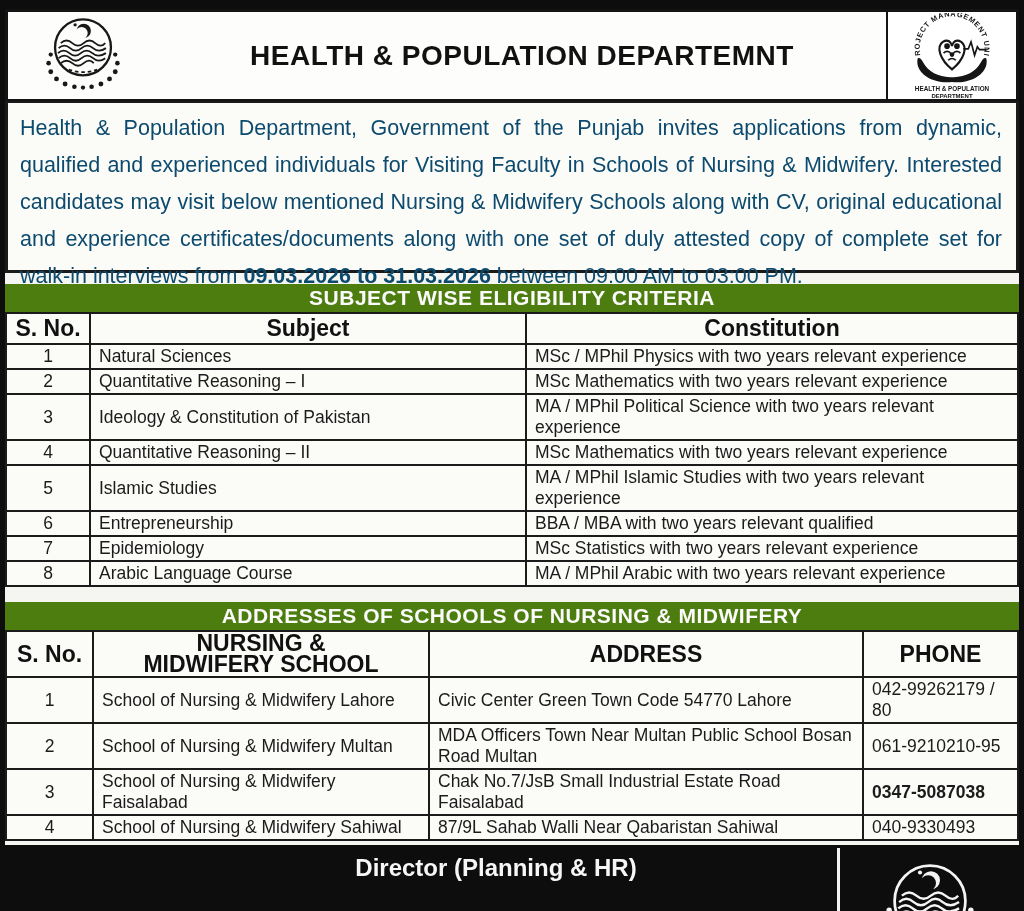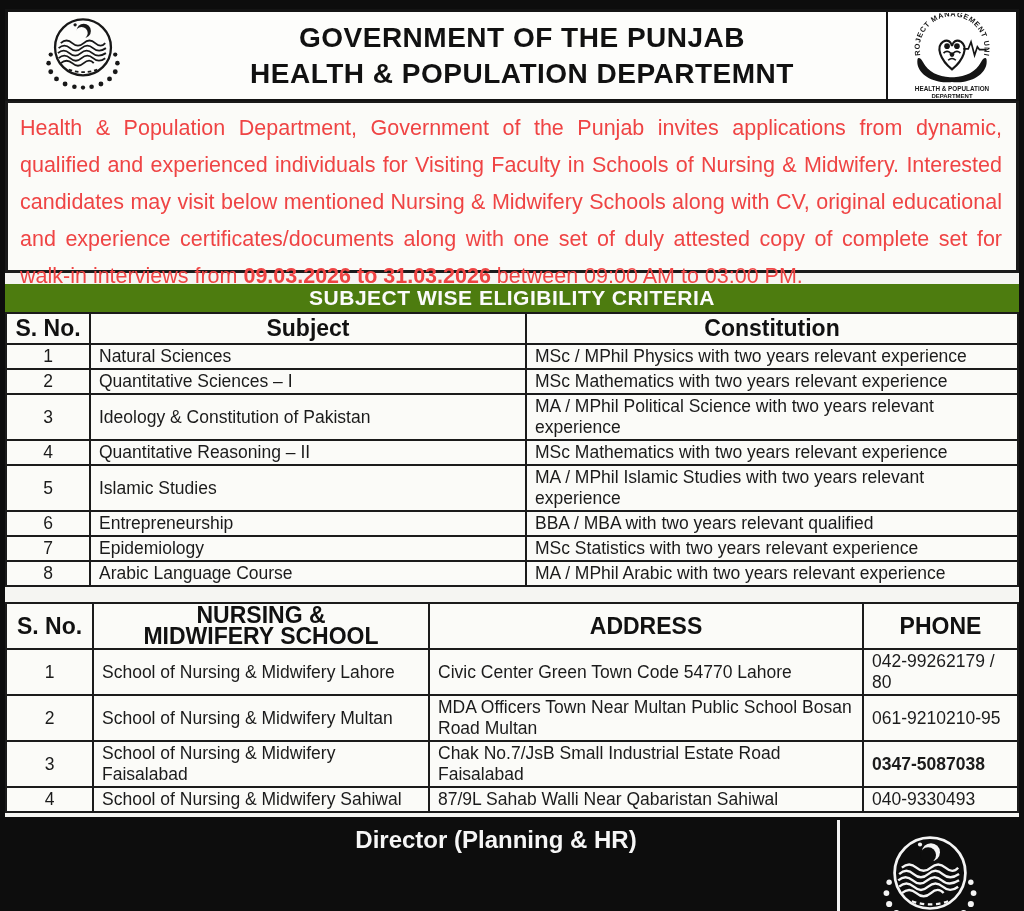--- a/index.html
+++ b/index.html
@@ -28,21 +28,21 @@
   .banner-row .pad-l { width:148px; } .banner-row .pad-r { width:122px; }
   .banner {
     flex:1; background:#0b0b0b; color:#fcfcfc; font-weight:bold; font-size:21px;
     letter-spacing:.6px; display:flex; align-items:center; justify-content:center;
     border:2px solid #000;
   }
   
   .intro {
     background:#fbfbf8; border:3px solid #1a1a1a; border-top-width:2px;
     padding:7px 14px 10px 12px; font-size:21.5px; line-height:37px;
-    text-align:justify; color:#ef4444; height:172px;
+    text-align:justify; color:#0c4a6e; height:172px;
   }
   .gap12 { height:11px; } .gap16 { height:15px; } .gap4 { height:4px; }
   
   .section-bar {
     height:28px; background:#4d7c0f; color:#fbfbfb; font-weight:bold; font-size:21px;
     letter-spacing:.5px; display:flex; align-items:center; justify-content:center;
   }
   
   table { width:100%; border-collapse:collapse; table-layout:fixed; background:#fbfbf8; }
   td, th { border:2px solid #1b1b1b; vertical-align:middle; padding:1px 8px; }
@@ -96,21 +96,20 @@
             <circle cx="77" cy="103" r="3.2"></circle>
             <circle cx="90" cy="99" r="3.4"></circle>
           <circle cx="102" cy="92" r="3.4"></circle>
             <circle cx="110" cy="82" r="3.4"></circle>
             <circle cx="113" cy="70" r="3.2"></circle>
           <circle cx="110" cy="58" r="3"></circle>
         </g>
       </svg>
     </div>
     <div class="titles">
-      <div class="title-line">GOVERNMENT OF THE PUNJAB</div>
       <div class="title-line">HEALTH &amp; POPULATION DEPARTEMNT</div>
     </div>
     <div class="pmu-box">
       <svg width="124" height="86" viewBox="0 0 130 122">
         <defs>
           <path id="pmu-arc" d="M 21,64 A 46,46 0 1 1 109,64" fill="none"></path>
         </defs>
         <text font-size="10.5" font-weight="bold" fill="#151515" letter-spacing="1" font-family="Liberation Sans, sans-serif">
           <textPath href="#pmu-arc" startOffset="50%" text-anchor="middle">PROJECT MANAGEMENT UNIT</textPath>
         </text>
@@ -150,21 +149,21 @@
       <th>Subject</th>
       <th>Constitution</th>
     </tr>
     <tr class="h22">
       <td class="center">1</td>
       <td>Natural Sciences</td>
       <td>MSc / MPhil Physics with two years relevant experience</td>
     </tr>
     <tr class="h22">
       <td class="center">2</td>
-      <td>Quantitative Sciences – I</td>
+      <td>Quantitative Reasoning – I</td>
       <td>MSc Mathematics with two years relevant experience</td>
     </tr>
     <tr class="h40">
       <td class="center">3</td>
       <td>Ideology &amp; Constitution of Pakistan</td>
       <td>MA / MPhil Political Science with two years relevant experience</td>
     </tr>
     <tr class="h22">
       <td class="center">4</td>
       <td>Quantitative Reasoning – II</td>
@@ -188,20 +187,21 @@
     <tr class="h22">
       <td class="center">8</td>
       <td>Arabic Language Course</td>
       <td>MA / MPhil Arabic with two years relevant experience</td>
     </tr>
   </tbody>
     </table>
 
   <div class="gap16"></div>
 
+  <div class="section-bar">ADDRESSES OF SCHOOLS OF NURSING &amp; MIDWIFERY</div>
   <table>
     <colgroup>
         <col class="a-sno">
         <col class="a-school">
         <col class="a-addr">
         <col>
       </colgroup>
     <tbody>
         <tr class="h38">
       <th>S. No.</th>

